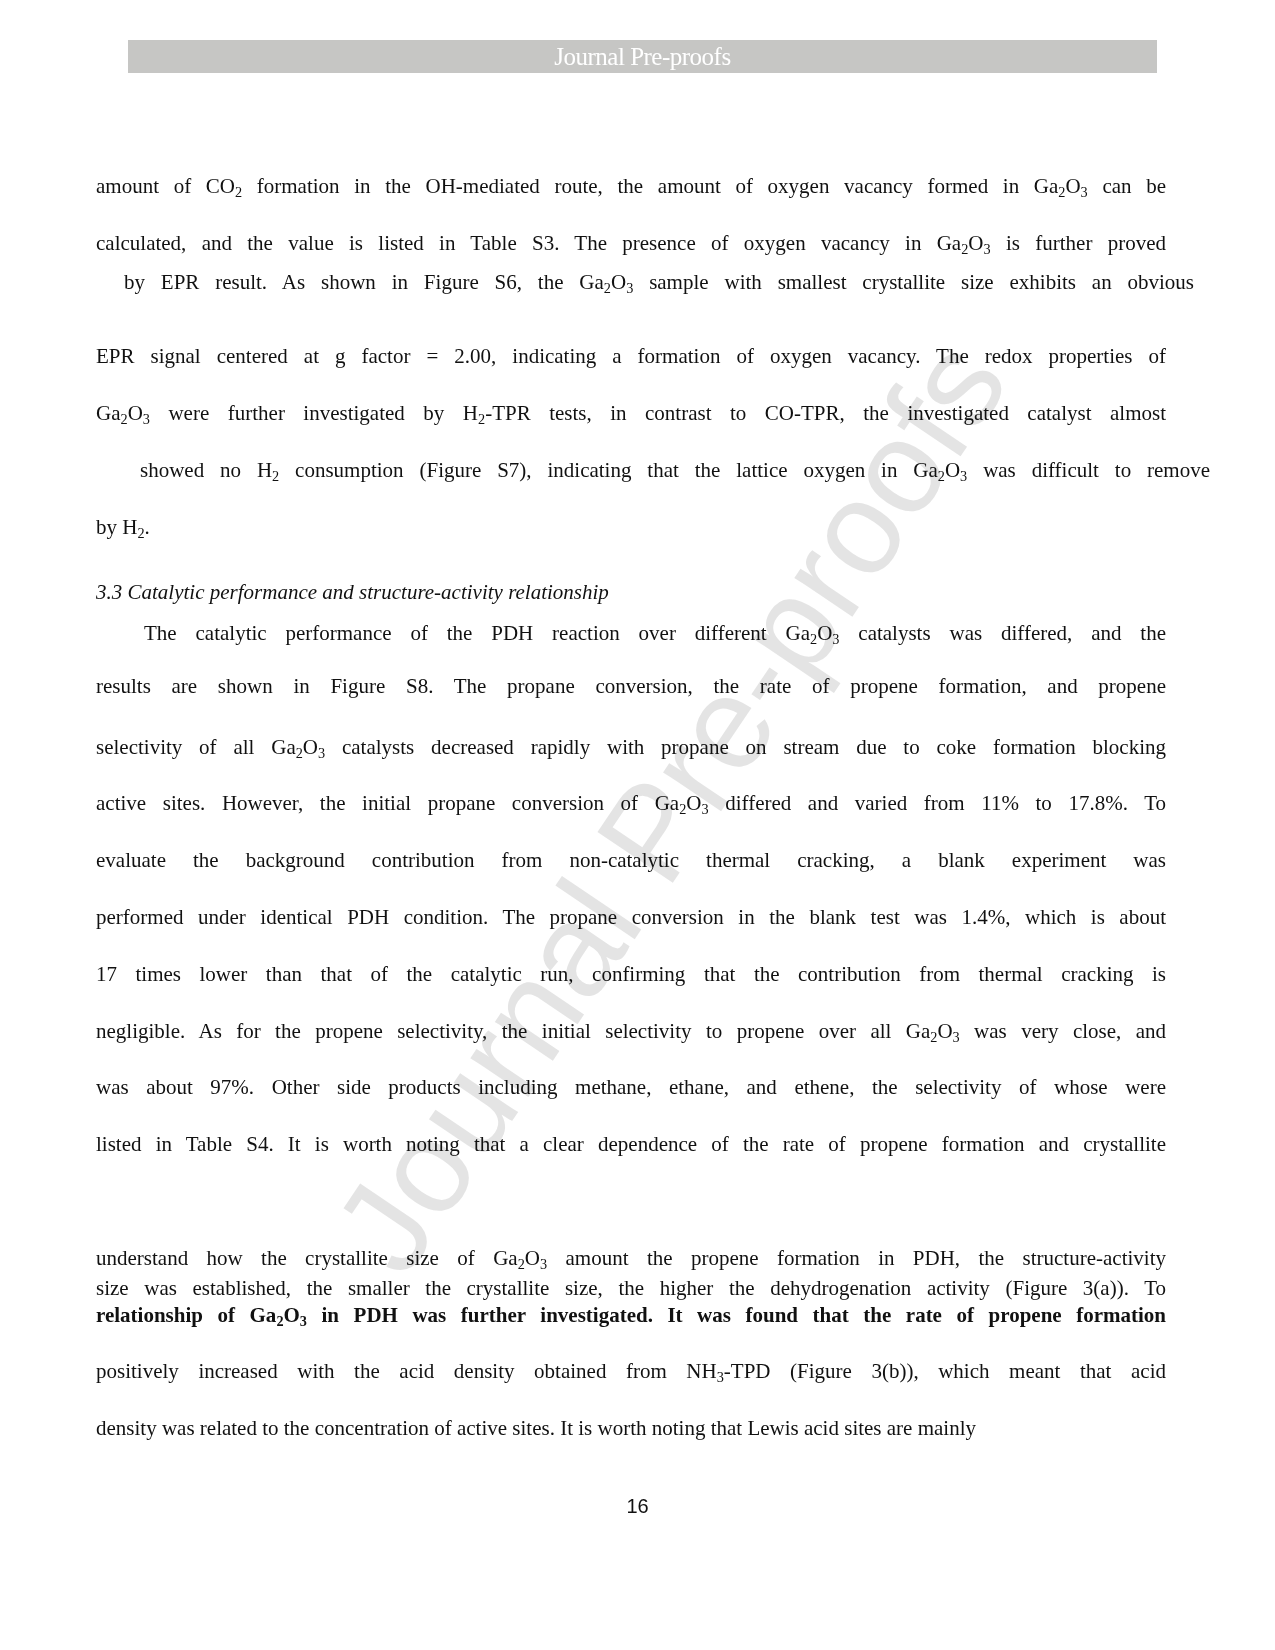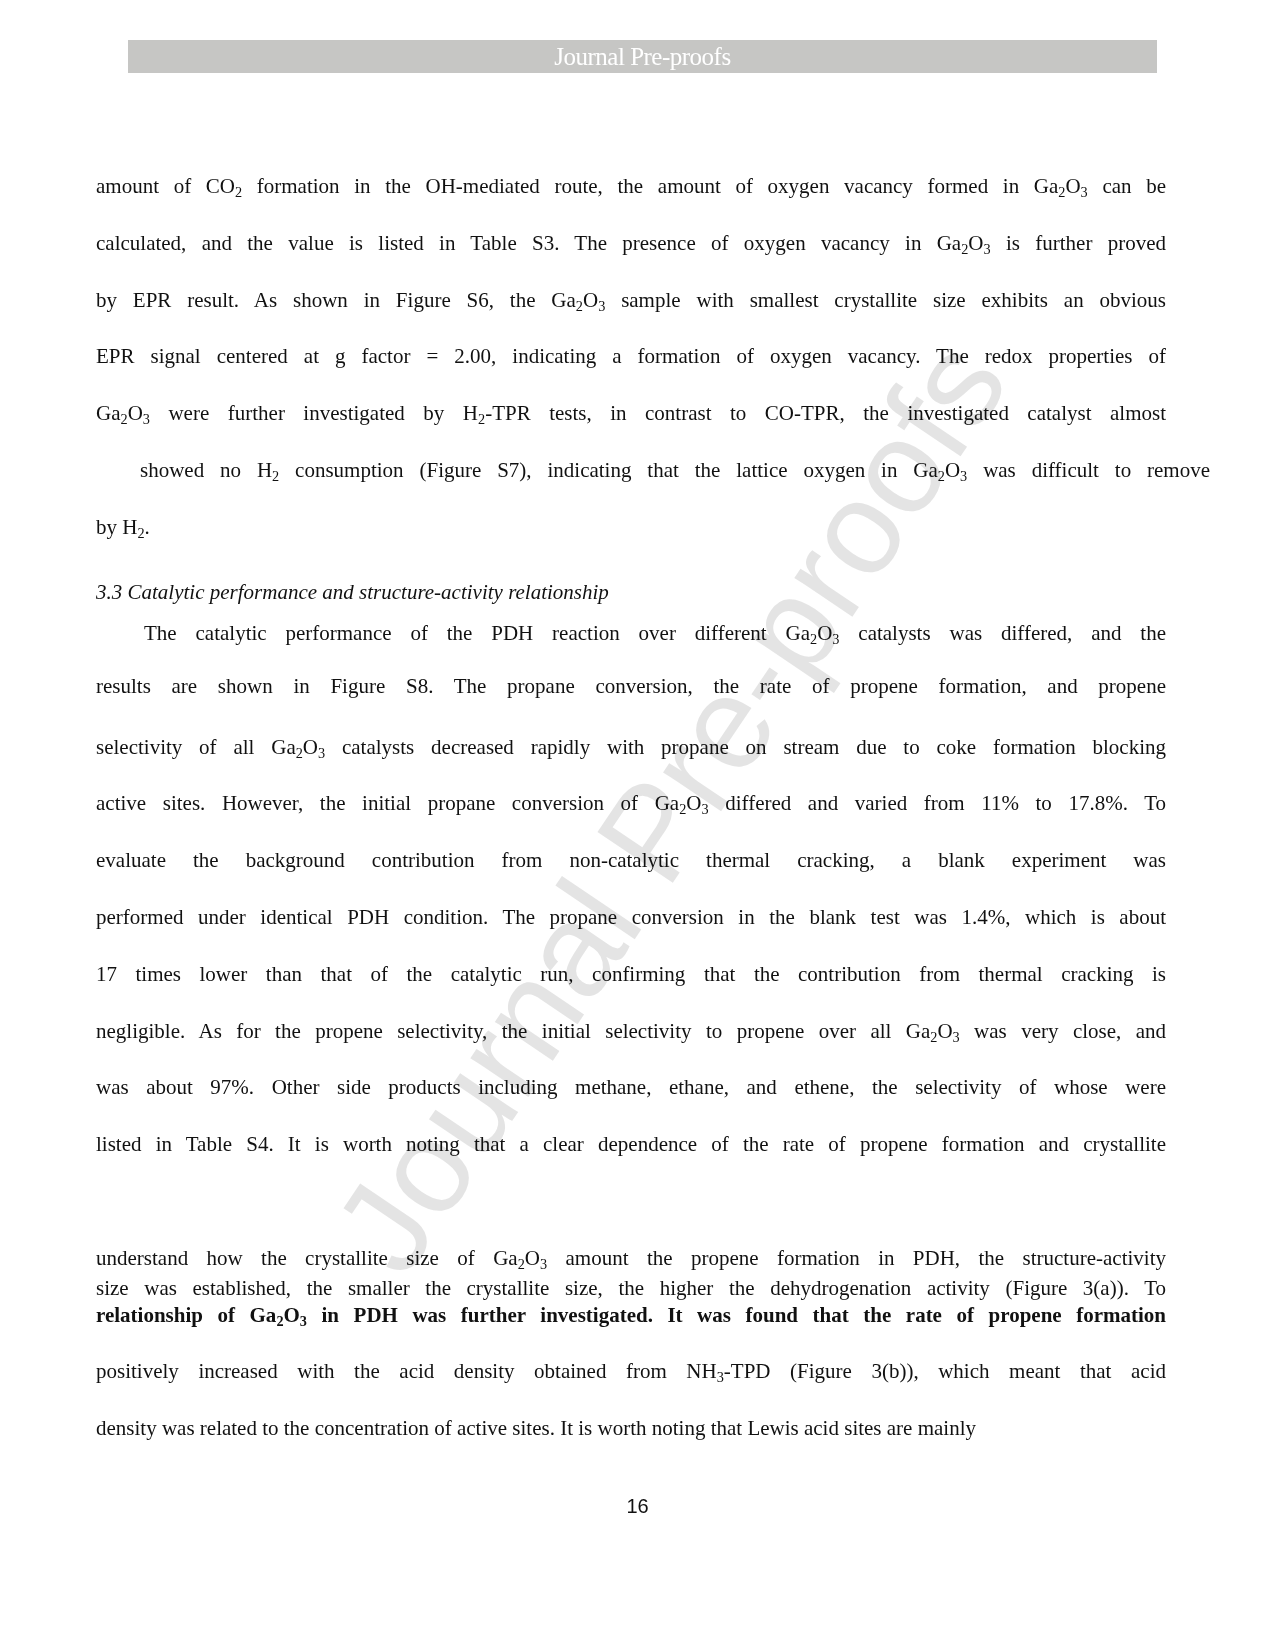--- a/index.html
+++ b/index.html
@@ -29,21 +29,21 @@
 <div class="header-bar">
   <span class="header-title">Journal Pre-proofs</span>
 </div>
 
 <div class="watermark">Journal Pre-proofs</div>
 
 <div class="body">
   <div id="p1">
       <div class="line justify" style="top: 172px;"><span>amount of CO</span><sub>2</sub><span> formation in the OH-mediated route, the amount of oxygen vacancy formed in Ga</span><sub>2</sub><span>O</span><sub>3</sub><span> can be</span></div>
       <div class="line justify" style="top: 228.8px;"><span>calculated, and the value is listed in Table S3. The presence of oxygen vacancy in Ga</span><sub>2</sub><span>O</span><sub>3</sub><span> is further proved</span></div>
-      <div class="line justify" style="top: 286px;"><span>by EPR result. As shown in Figure S6, the Ga</span><sub>2</sub><span>O</span><sub>3</sub><span> sample with smallest crystallite size exhibits an obvious</span></div>
+      <div class="line justify" style="top: 268px; margin-left: 28px;"><span>by EPR result. As shown in Figure S6, the Ga</span><sub>2</sub><span>O</span><sub>3</sub><span> sample with smallest crystallite size exhibits an obvious</span></div>
       <div class="line justify" style="top: 342.4px;"><span>EPR signal centered at g factor = 2.00, indicating a formation of oxygen vacancy. The redox properties of</span></div>
       <div class="line justify" style="top: 399.2px;"><span>Ga</span><sub>2</sub><span>O</span><sub>3</sub><span> were further investigated by H</span><sub>2</sub><span>-TPR tests, in contrast to CO-TPR, the investigated catalyst almost</span></div>
       <div class="line justify" style="top: 456px; margin-left: 44px;"><span>showed no H</span><sub>2</sub><span> consumption (Figure S7), indicating that the lattice oxygen in Ga</span><sub>2</sub><span>O</span><sub>3</sub><span> was difficult to remove</span></div>
       <div class="line" style="top: 512.8px;"><span>by H</span><sub>2</sub><span>.</span></div>
     </div>
   <div class="line heading" style="top:578px;">3.3 Catalytic performance and structure-activity relationship</div>
   <div id="p2">
       <div class="line justify indent" style="top: 619px;"><span>The catalytic performance of the PDH reaction over different Ga</span><sub>2</sub><span>O</span><sub>3</sub><span> catalysts was differed, and the</span></div>
       <div class="line justify" style="top: 672px;"><span>results are shown in Figure S8. The propane conversion, the rate of propene formation, and propene</span></div>
       <div class="line justify" style="top: 732.6px;"><span>selectivity of all Ga</span><sub>2</sub><span>O</span><sub>3</sub><span> catalysts decreased rapidly with propane on stream due to coke formation blocking</span></div>

